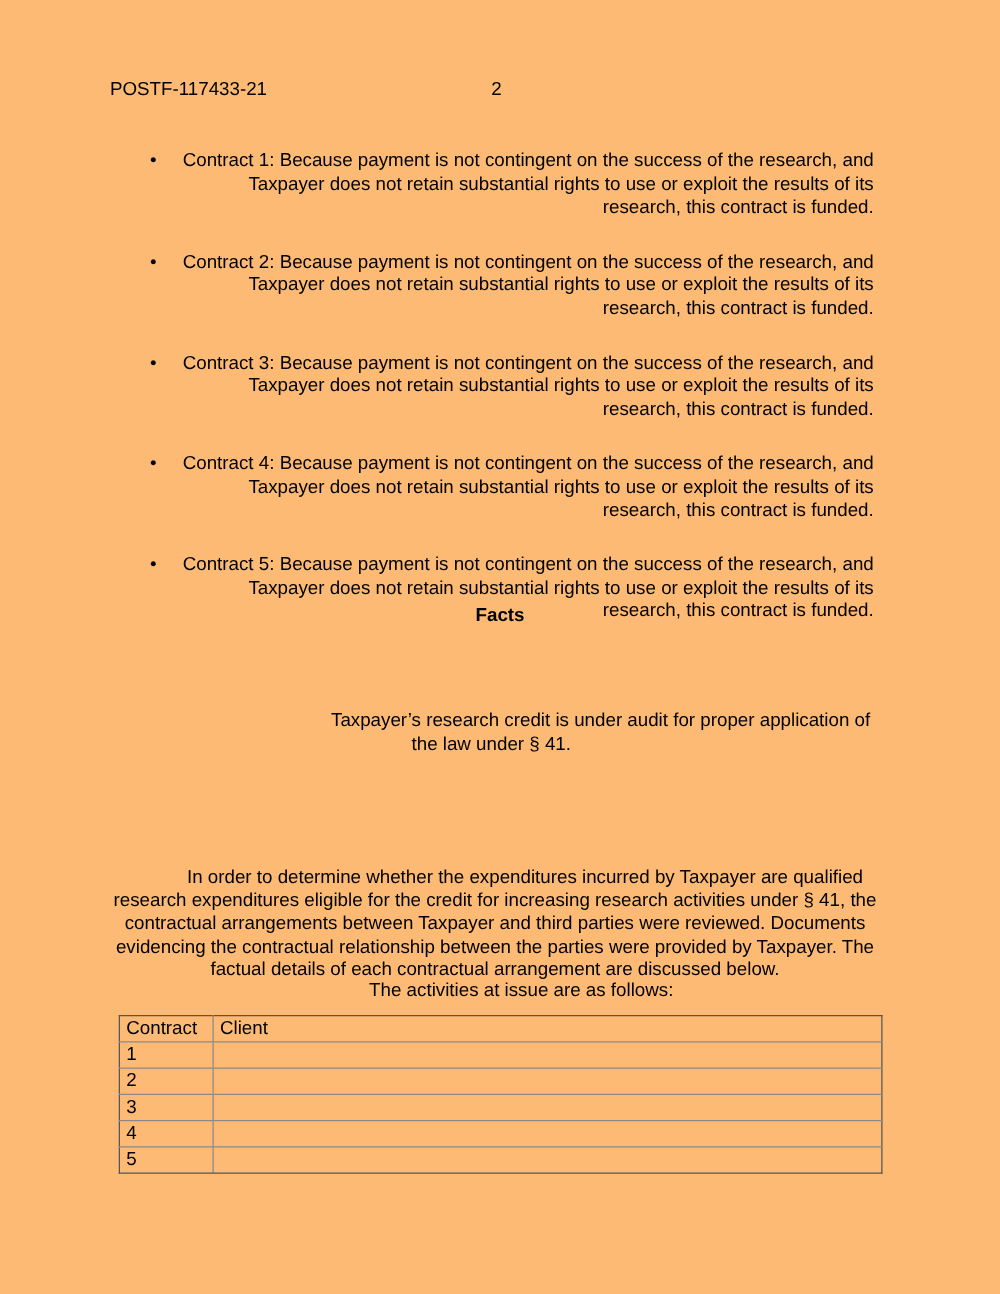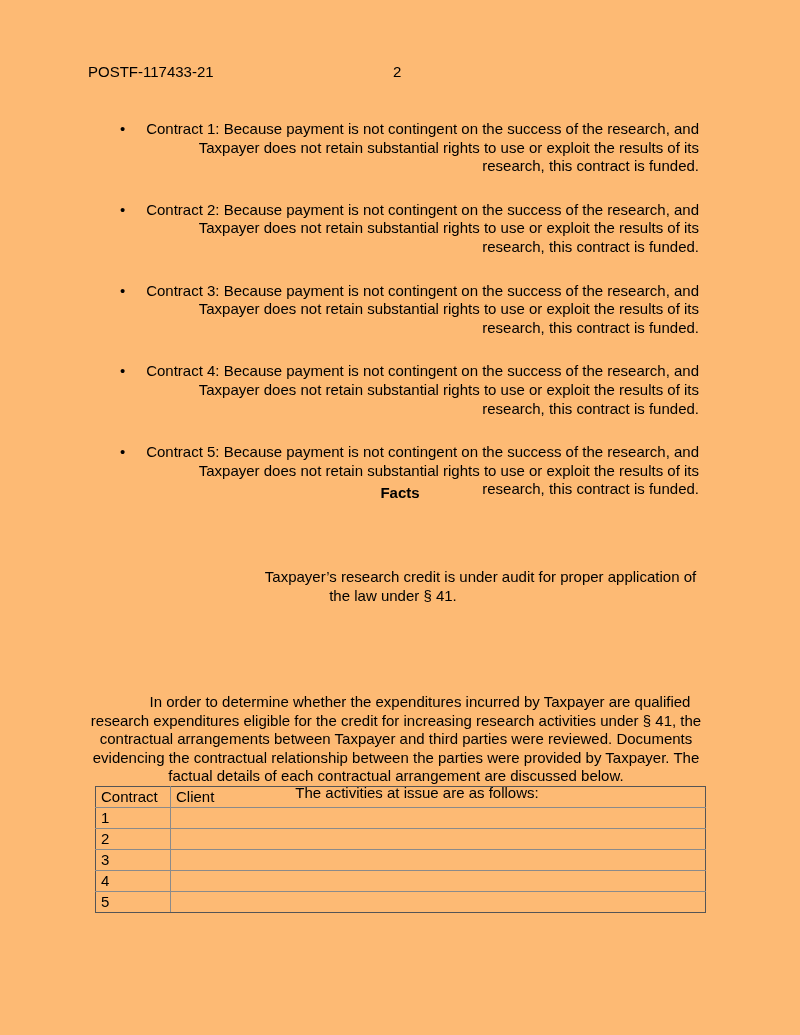--- a/index.html
+++ b/index.html
@@ -108,21 +108,21 @@
     text-indent: 48px;
   }
   .para-contracts {
     top: 769px;
     text-indent: 48px;
   }
 
   
   .contracts-table-wrap {
     position: absolute;
-    top: 786px;
+    top: 812px;
     left: 95px;
     width: 610px;
   }
   table.contracts-table {
     border-collapse: collapse;
     width: 610px;
     table-layout: fixed;
     font-size: 15px;
   }
   table.contracts-table col.col-contract { width: 75px; }

